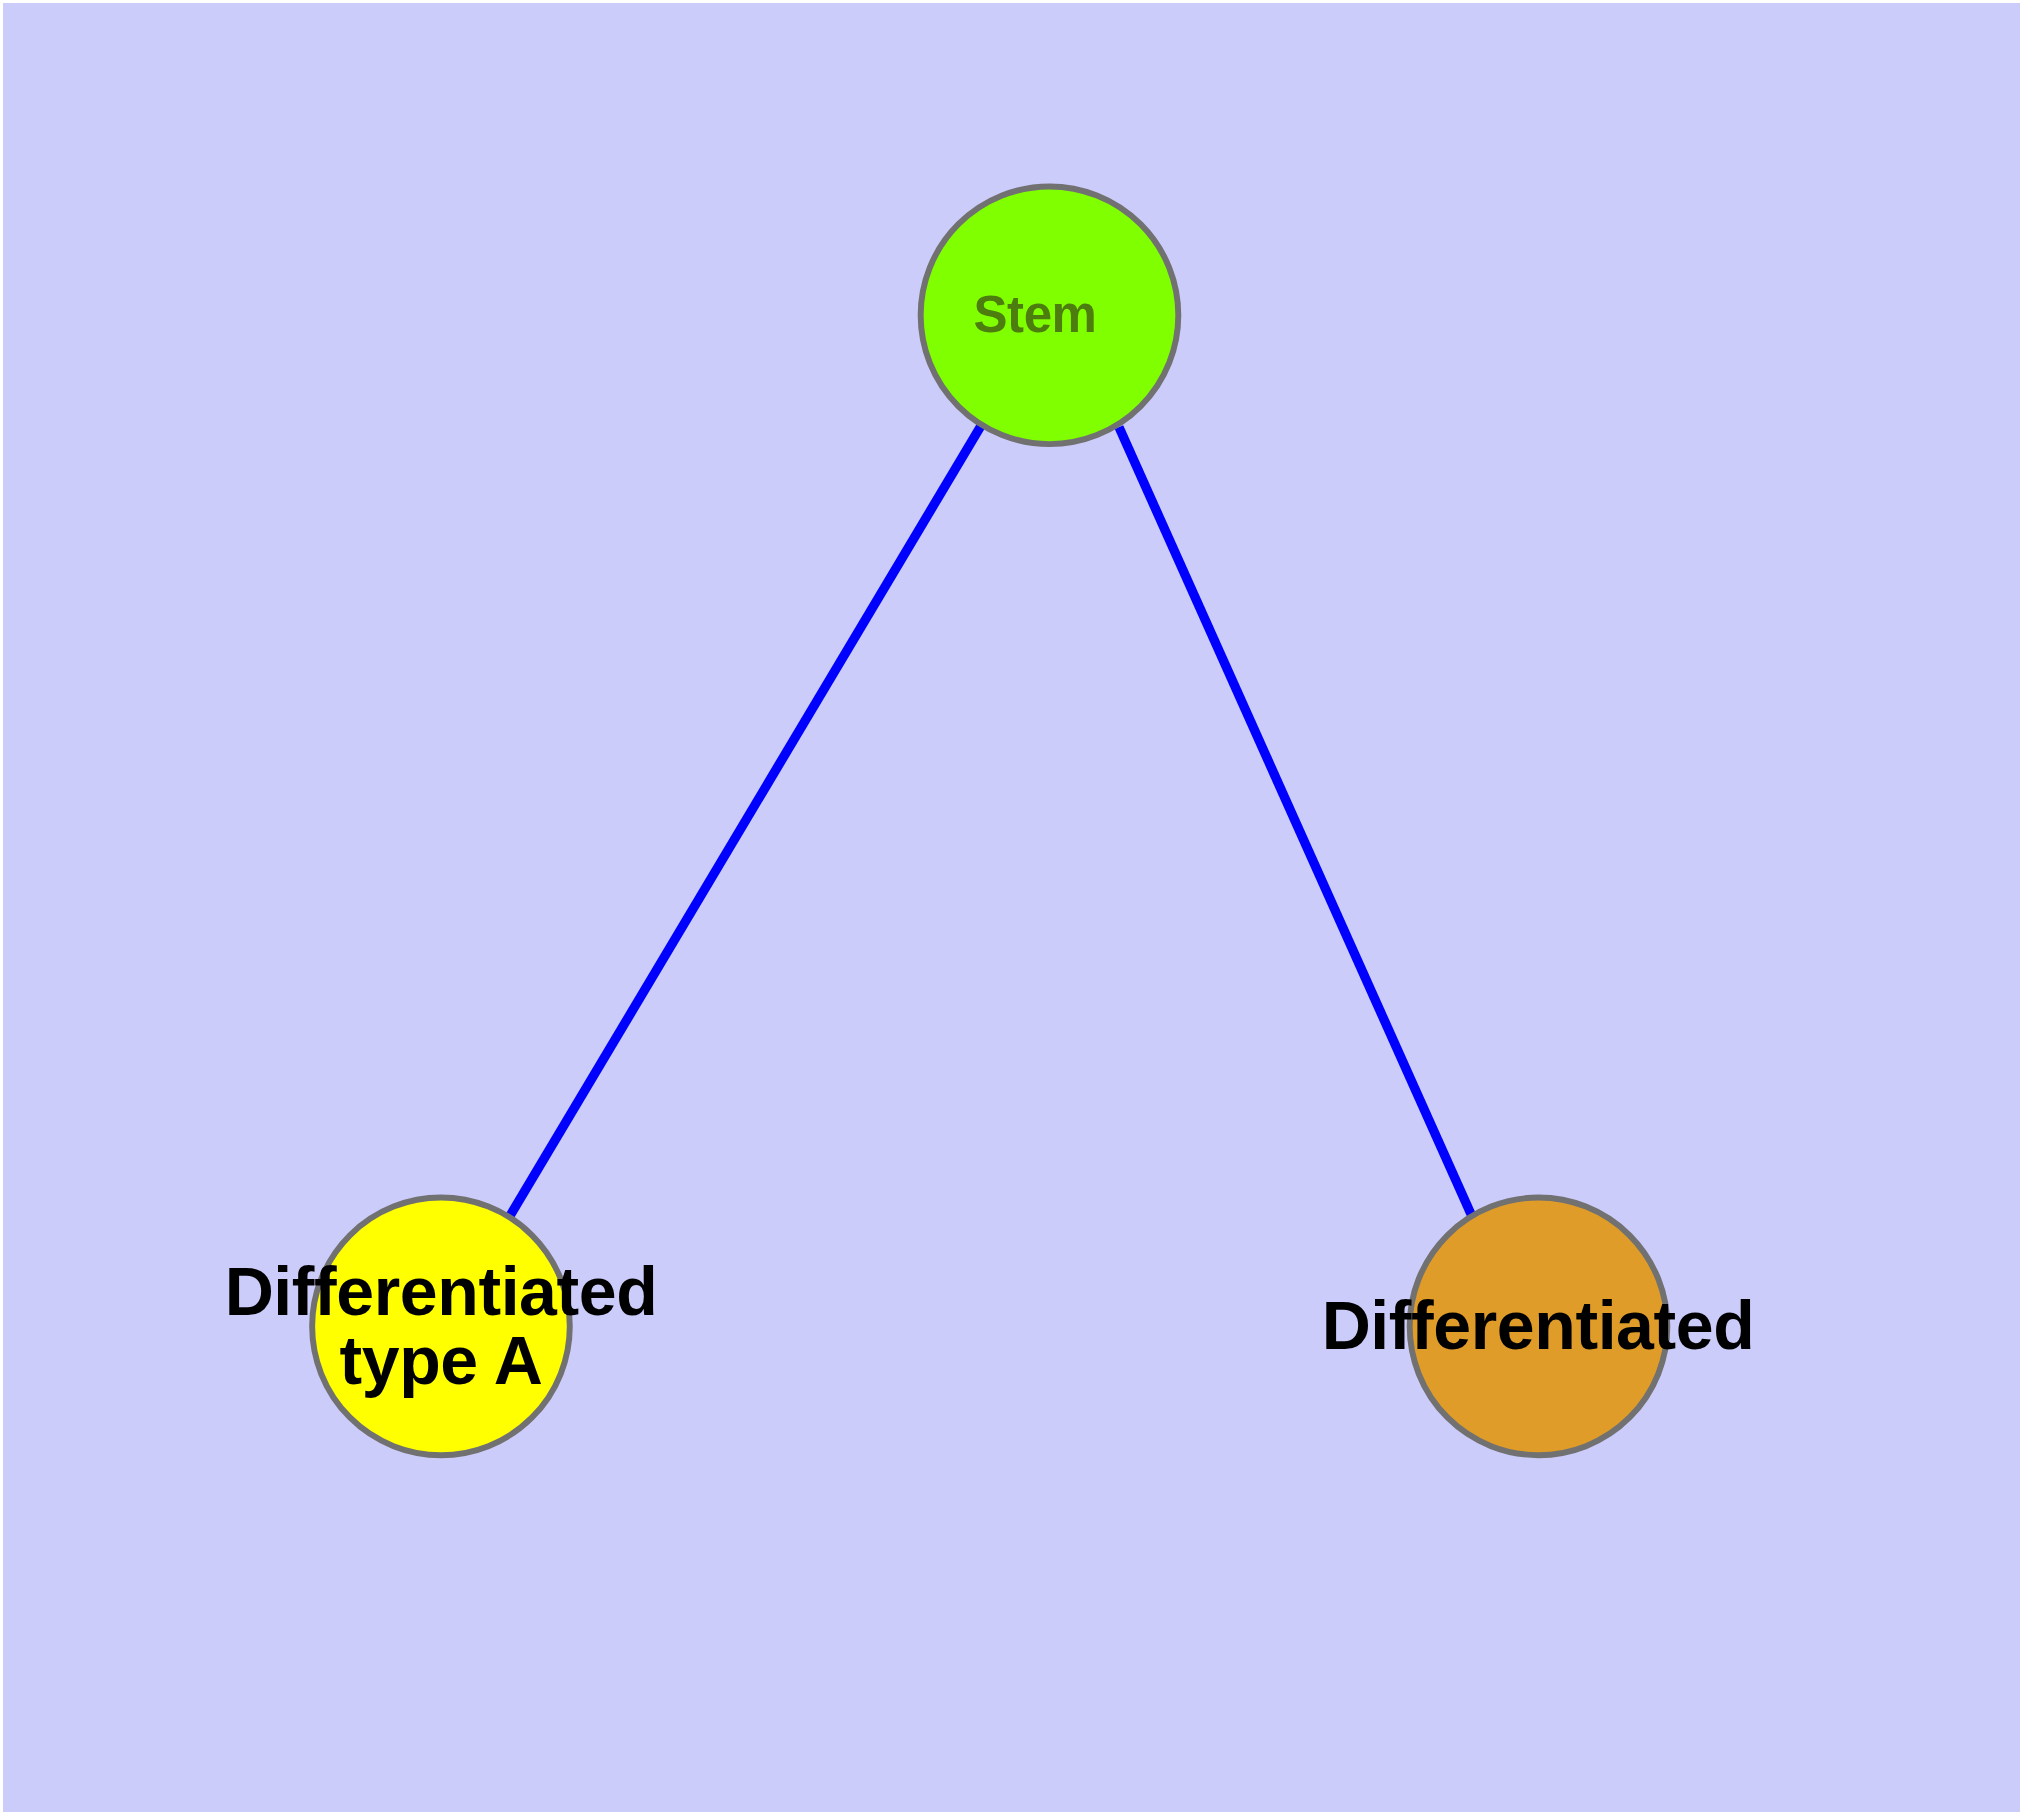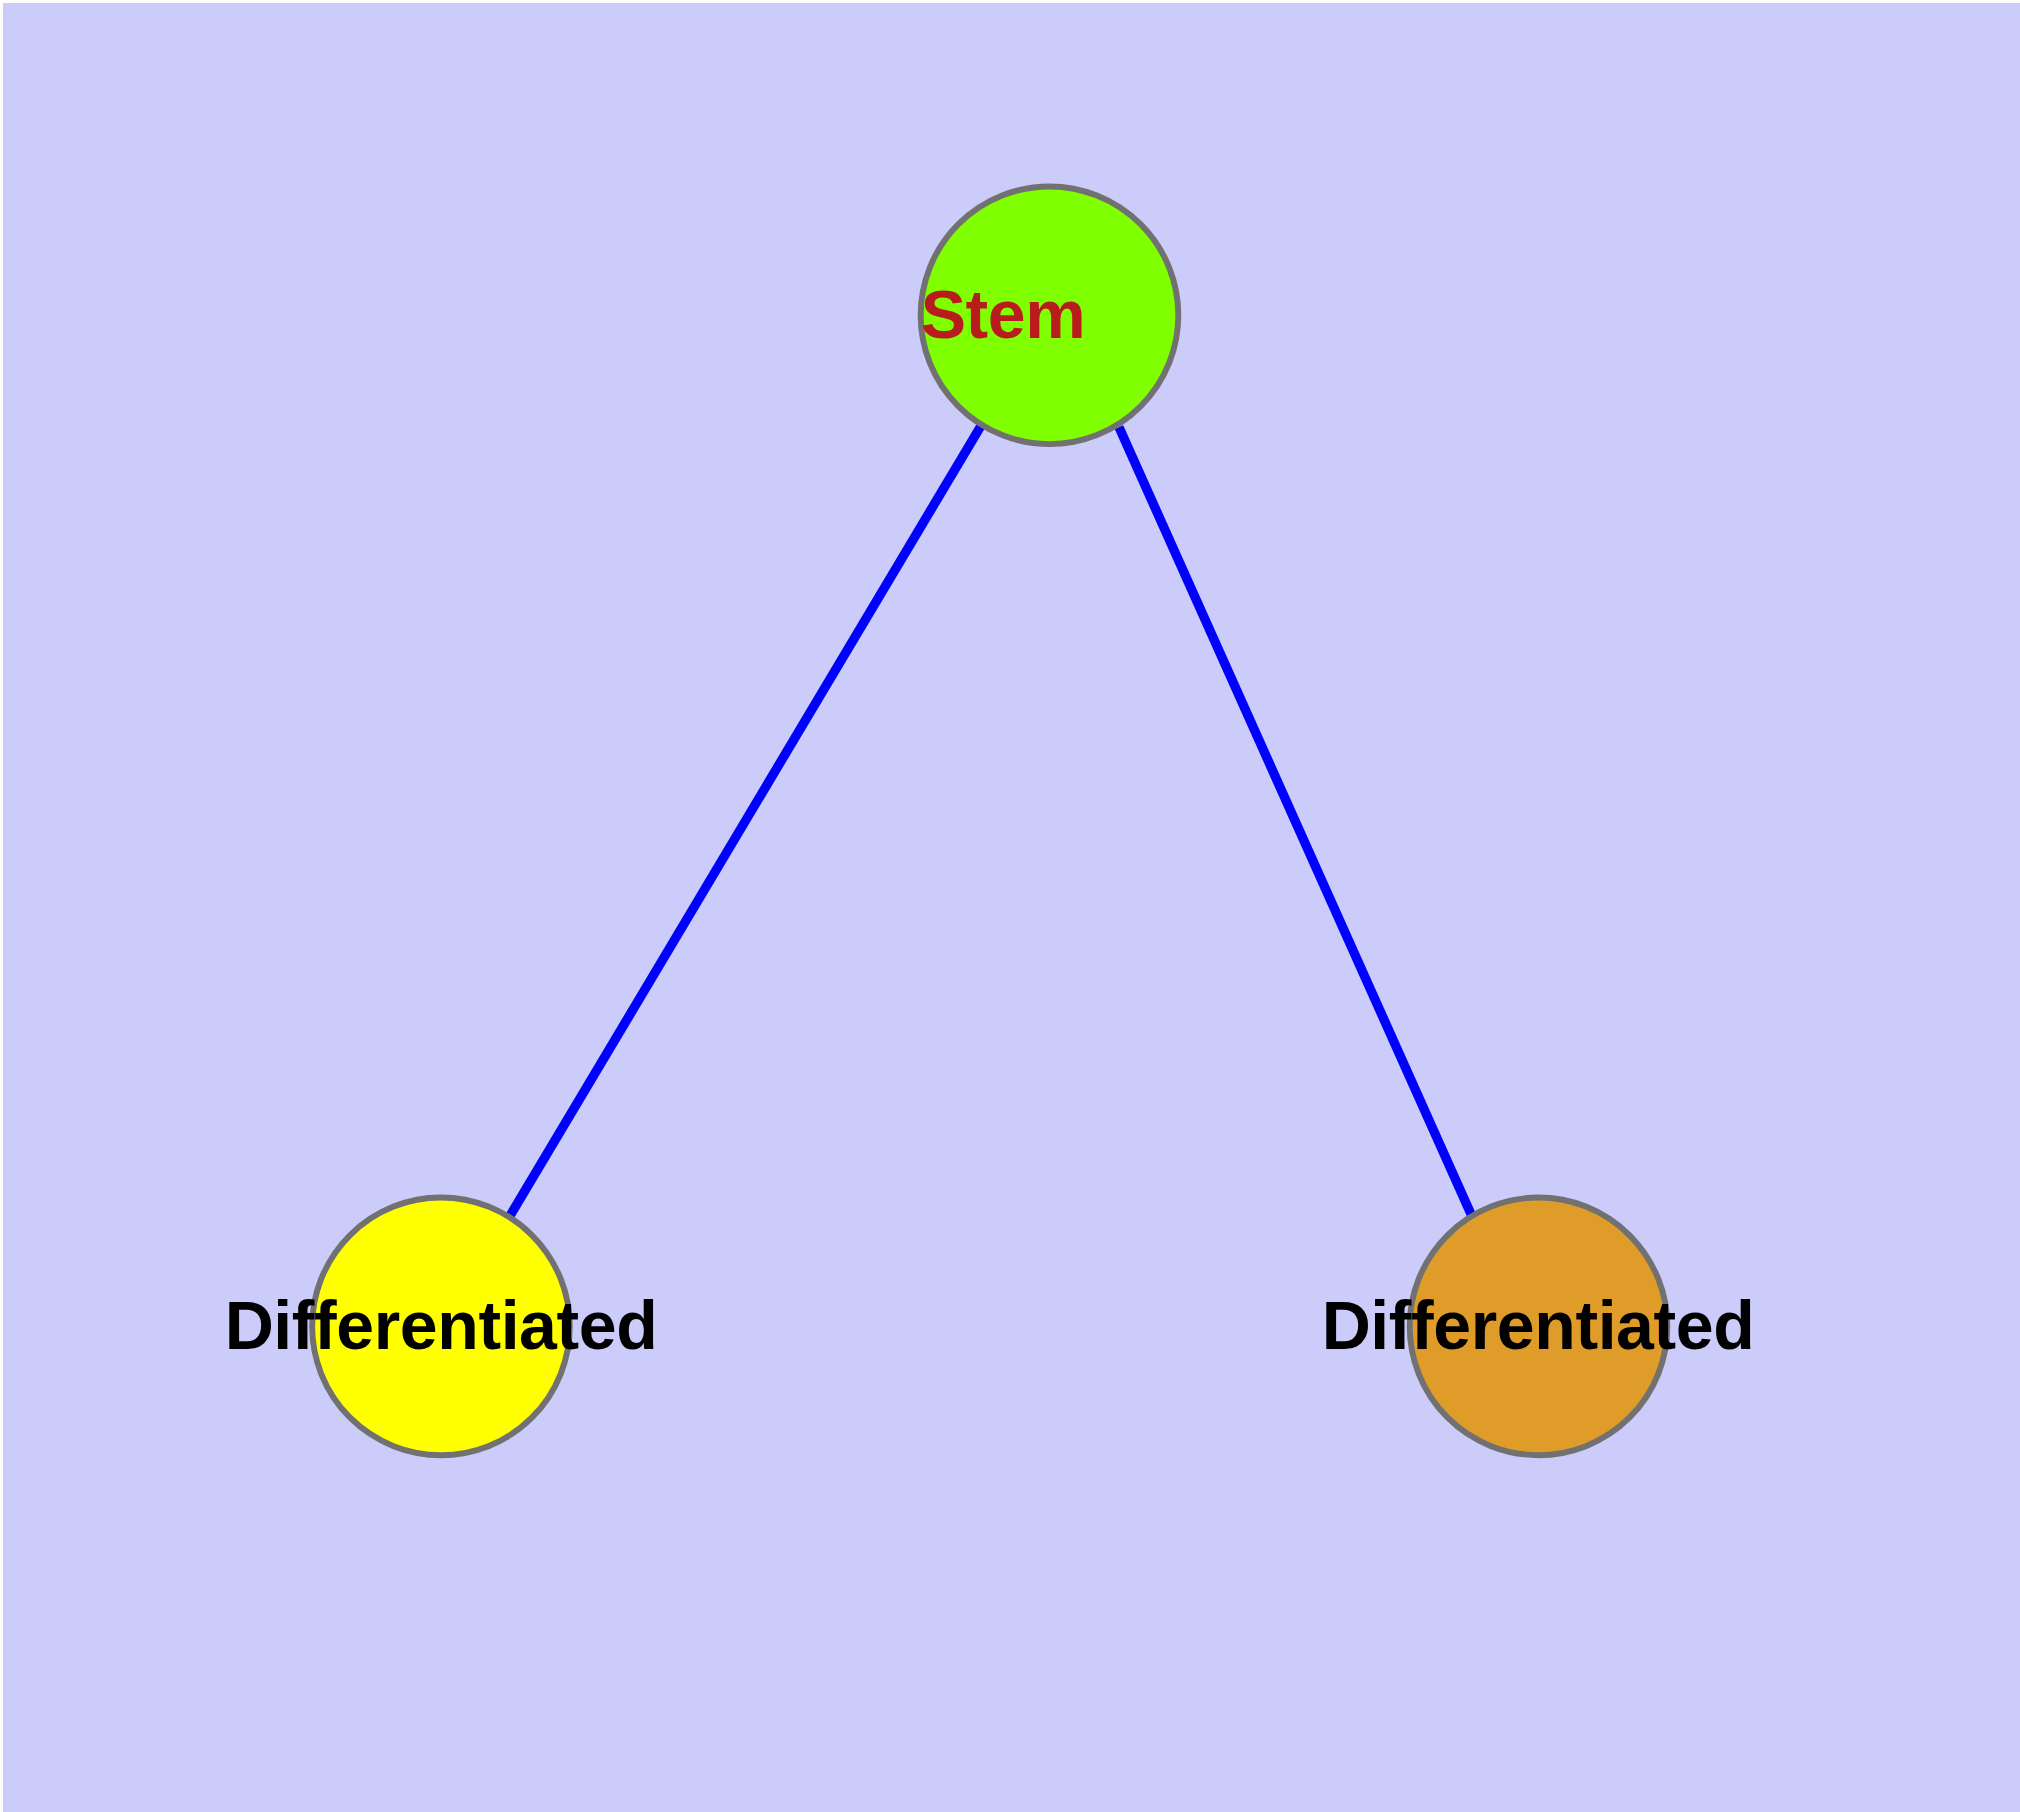--- a/index.html
+++ b/index.html
@@ -69,20 +69,20 @@
       <line class="edge-line" x1="1320" y1="504" x2="1736" y2="1434" stroke="#0000ff" stroke-width="11"></line>
     </g>
 
     <g>
       <circle class="node-circle" cx="1238" cy="372" r="152" fill="#80ff00" stroke="#717171" stroke-width="7"></circle>
       <circle class="node-circle" cx="520" cy="1565" r="152" fill="#ffff00" stroke="#717171" stroke-width="7"></circle>
       <circle class="node-circle" cx="1815" cy="1565" r="152" fill="#e09c28" stroke="#717171" stroke-width="7"></circle>
     </g>
   </svg>
 
-  <div class="node-label" style="left: 1003px; top: 315px; color: #b91c1c; font-size: 68px;">Stem</div>
+  <div class="node-label" style="left: 1035px; top: 315px; color: #4d7c0f; font-size: 51px;">Stem</div>
 
-  <div class="node-label" style="left: 441px; top: 1326px; color: rgb(0, 0, 0); font-size: 68px;"><span>Differentiated</span><br></div>
+  <div class="node-label" style="left: 441px; top: 1326px; color: rgb(0, 0, 0); font-size: 68px;"><span>Differentiated</span><br><span>type A</span></div>
 
   <div class="node-label" style="left: 1538px; top: 1326px; color: rgb(0, 0, 0); font-size: 68px;"><span>Differentiated</span><br></div>
 
 </div>
 
 
 </body></html>

